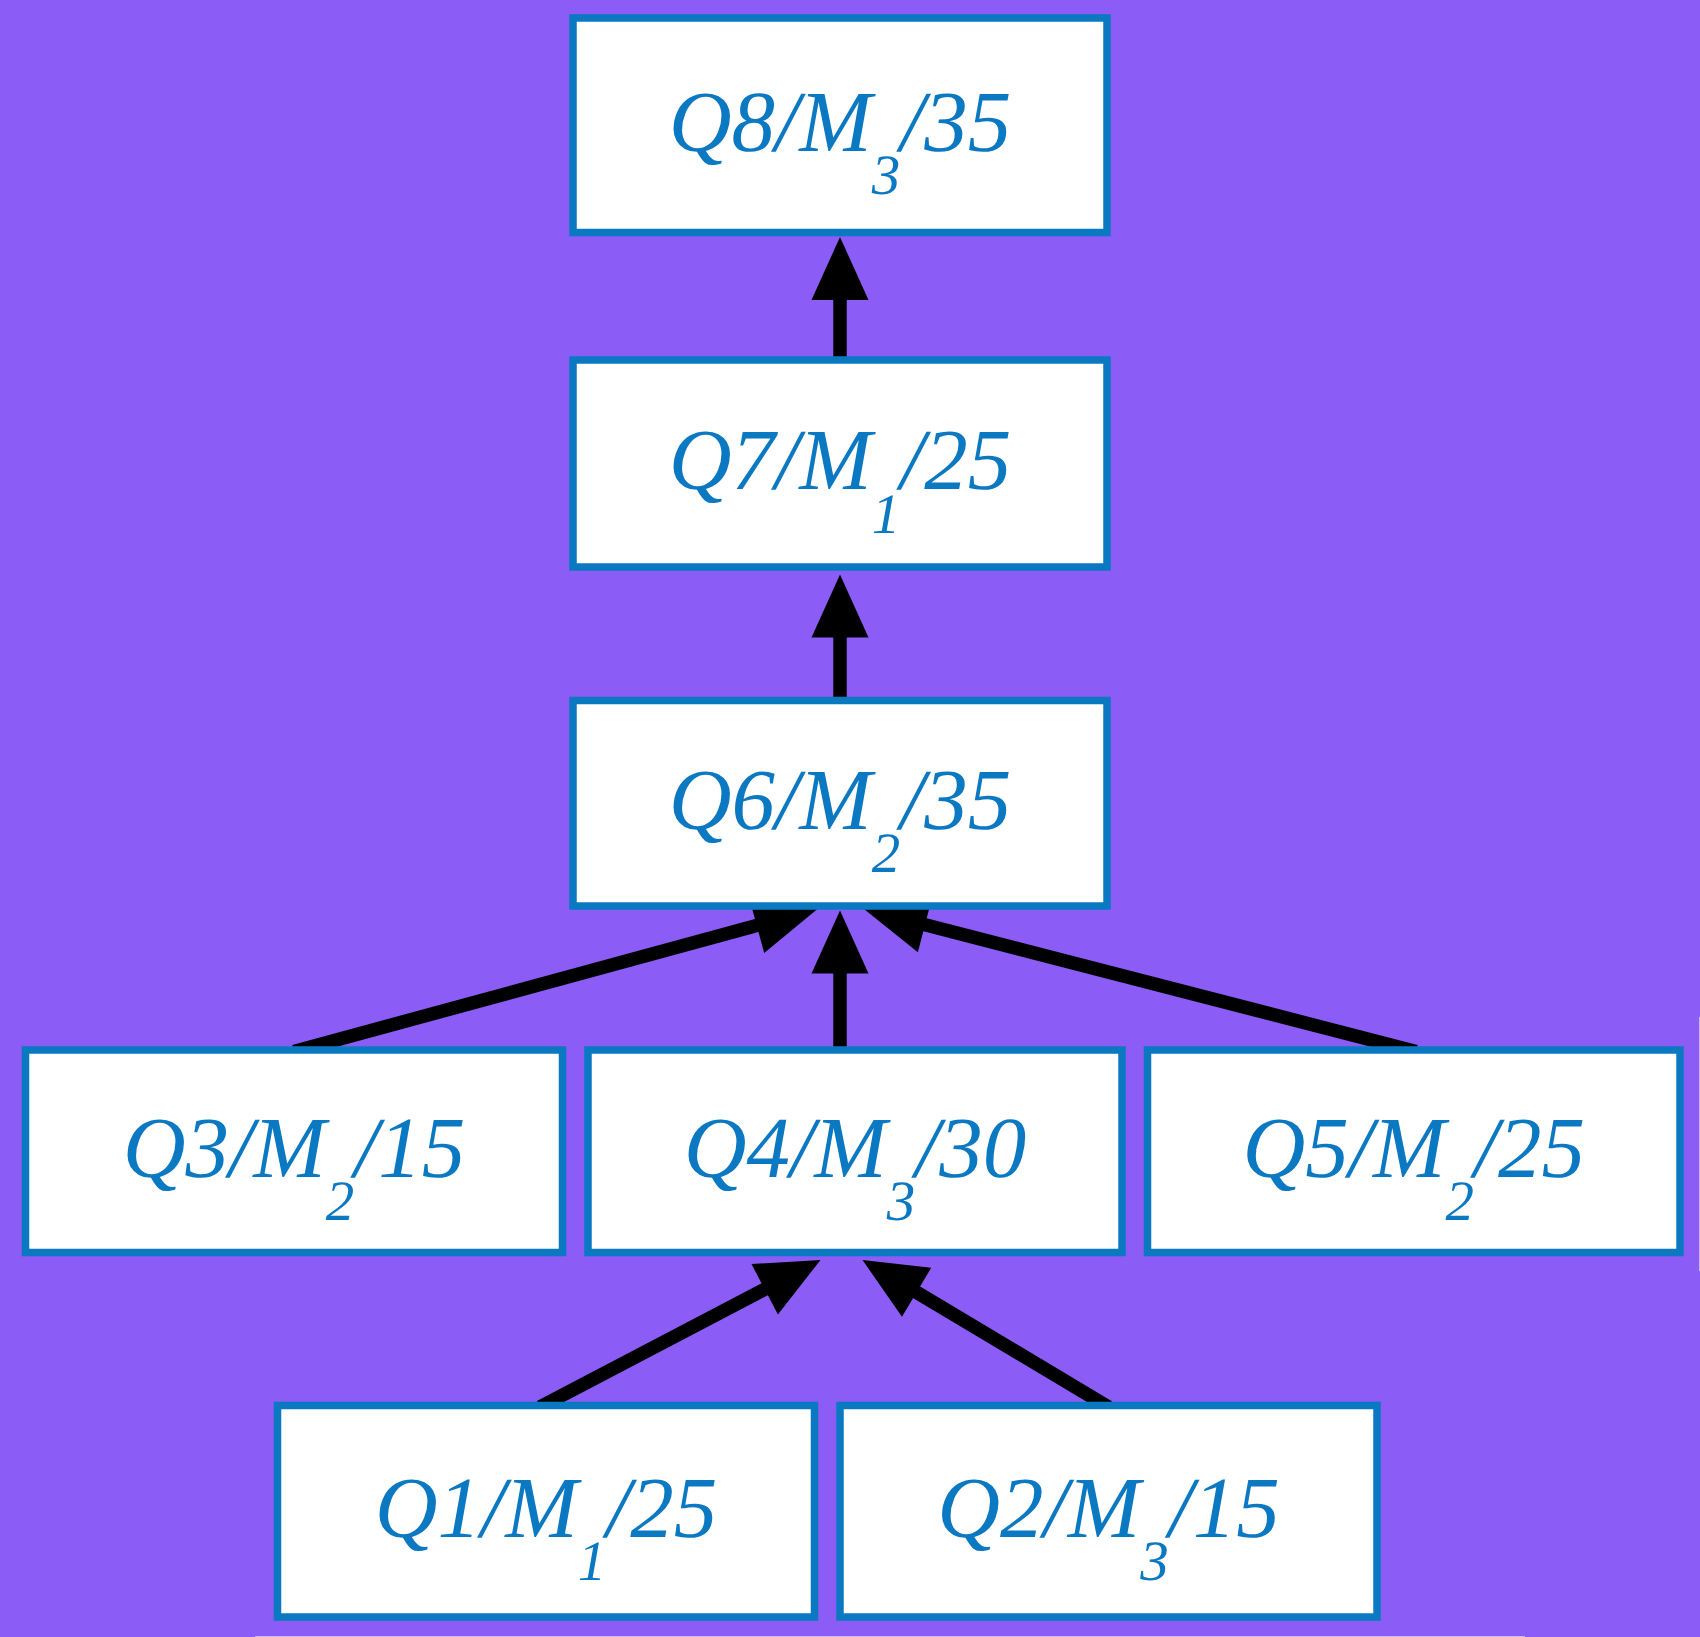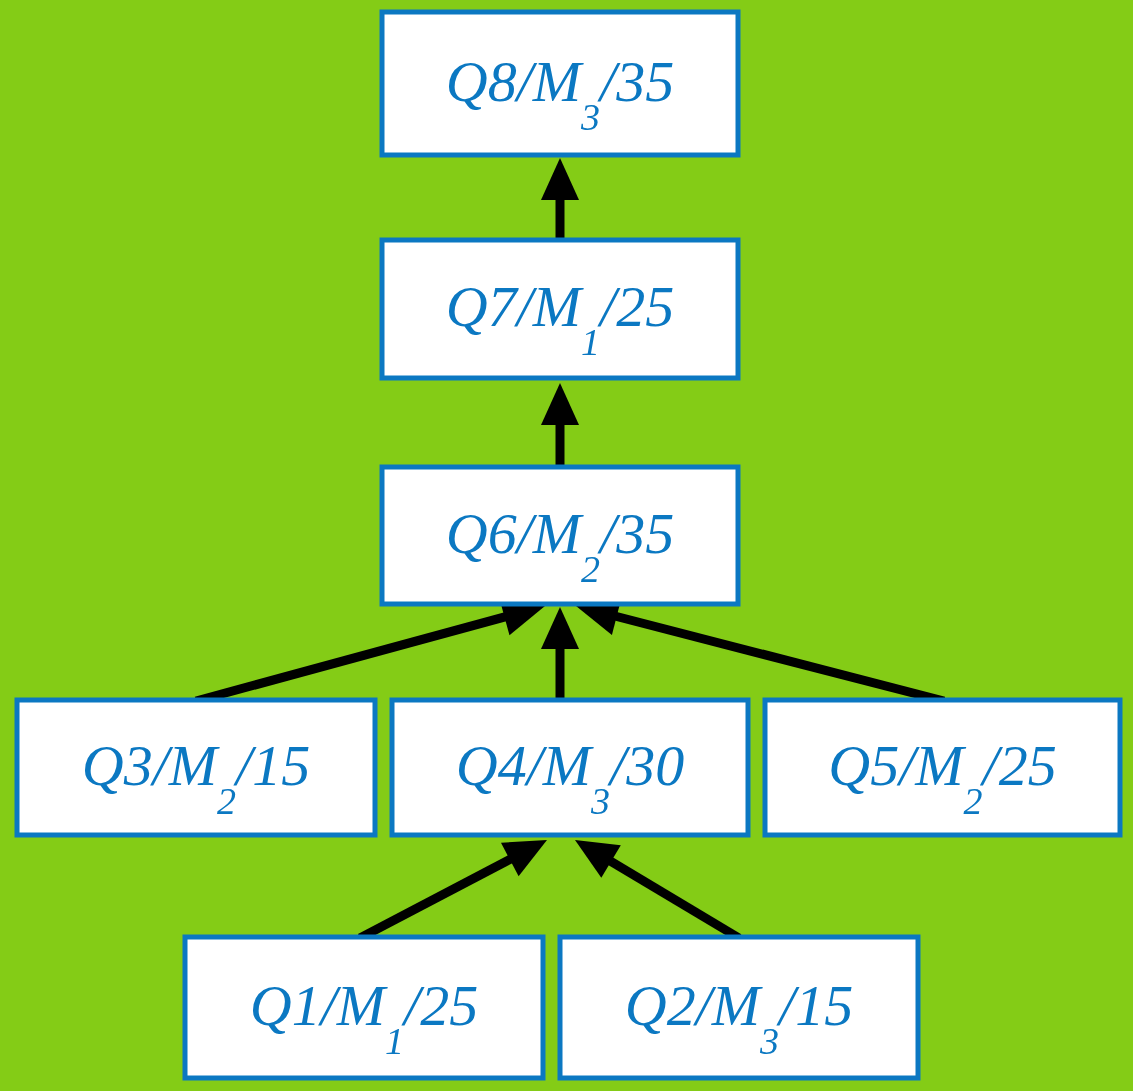--- a/index.html
+++ b/index.html
@@ -10,21 +10,21 @@
   body {
     width: 1133px;
     height: 1091px;
     overflow: hidden;
     font-family: "Liberation Serif", "DejaVu Serif", serif;
   }
   #diagram-root {
     position: relative;
     width: 1133px;
     height: 1091px;
-    background: #84cc16;
+    background: #8b5cf6;
   }
   svg#graph {
     position: absolute;
     left: 0;
     top: 0;
     width: 1133px;
     height: 1091px;
     display: block;
   }
   .node-box {

